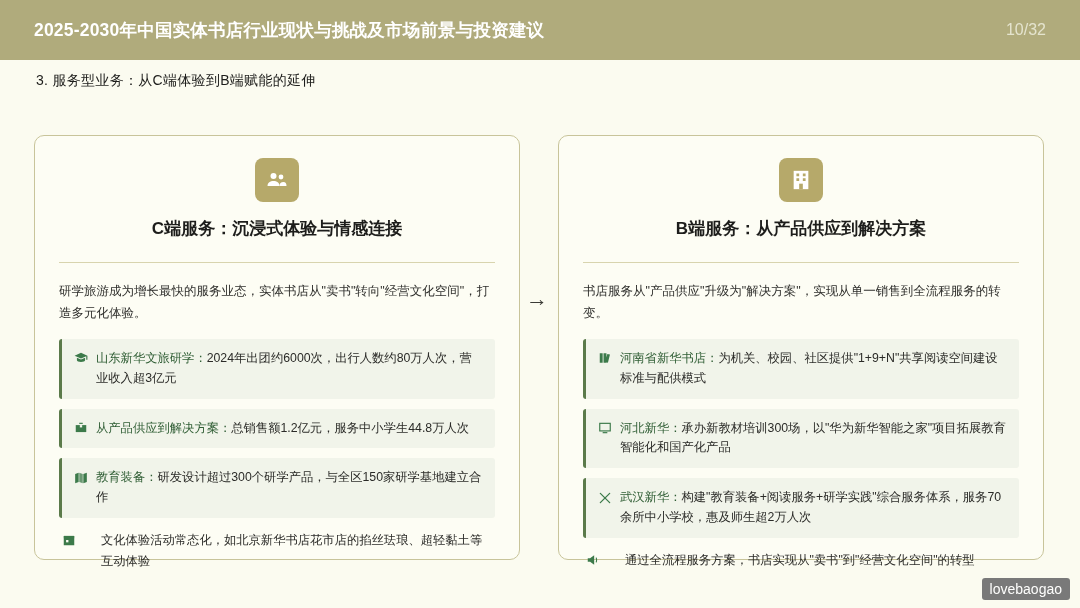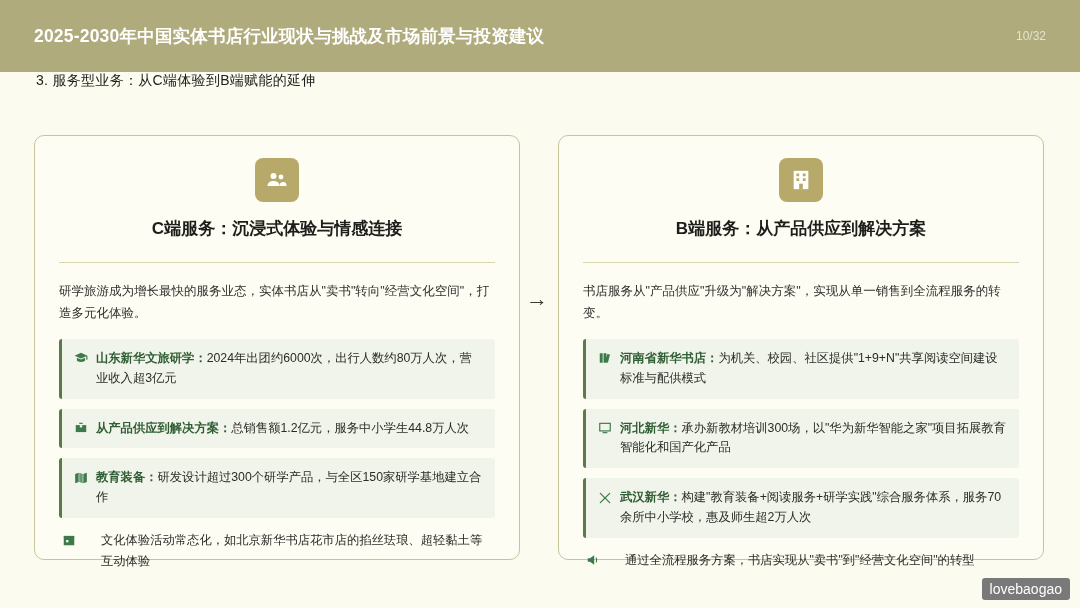--- a/index.html
+++ b/index.html
@@ -11,36 +11,36 @@
     overflow: hidden;
   }
   #slide {
     position: relative;
     width: 1080px; height: 608px;
     background: #fbfbf0;
   }
   
   .header {
     position: absolute; top: 0; left: 0;
-    width: 1080px; height: 72px;
+    width: 1080px; height: 60px;
     background: #b0ab7c;
     display: flex; align-items: center;
     padding: 0 34px;
   }
   .header-title {
     color: #ffffff;
     font-size: 17.5px;
     font-weight: bold;
     letter-spacing: 0.2px;
     white-space: nowrap;
   }
   .page-number {
     margin-left: auto;
     color: #eeeedd;
-    font-size: 12px;
+    font-size: 16px;
     opacity: 0.85;
   }
   
   .slide-title {
     position: absolute;
     top: 72px; left: 36px;
     font-size: 14px;
     font-weight: normal;
     color: #1d1d1b;
     letter-spacing: 0.3px;
@@ -106,21 +106,21 @@
     margin-top: 2px;
     display: flex; align-items: center; justify-content: center;
   }
   .item-text {
     font-size: 12.3px;
     line-height: 1.62;
     color: #2b2b28;
   }
   .item-text b {
     color: #2f5d34;
-    font-weight: bold;
+    font-weight: normal;
   }
   
   .note {
     display: flex;
     gap: 25px;
     margin-top: 6px;
     padding: 2px 2px;
   }
   .note-icon {
     flex: 0 0 auto;

